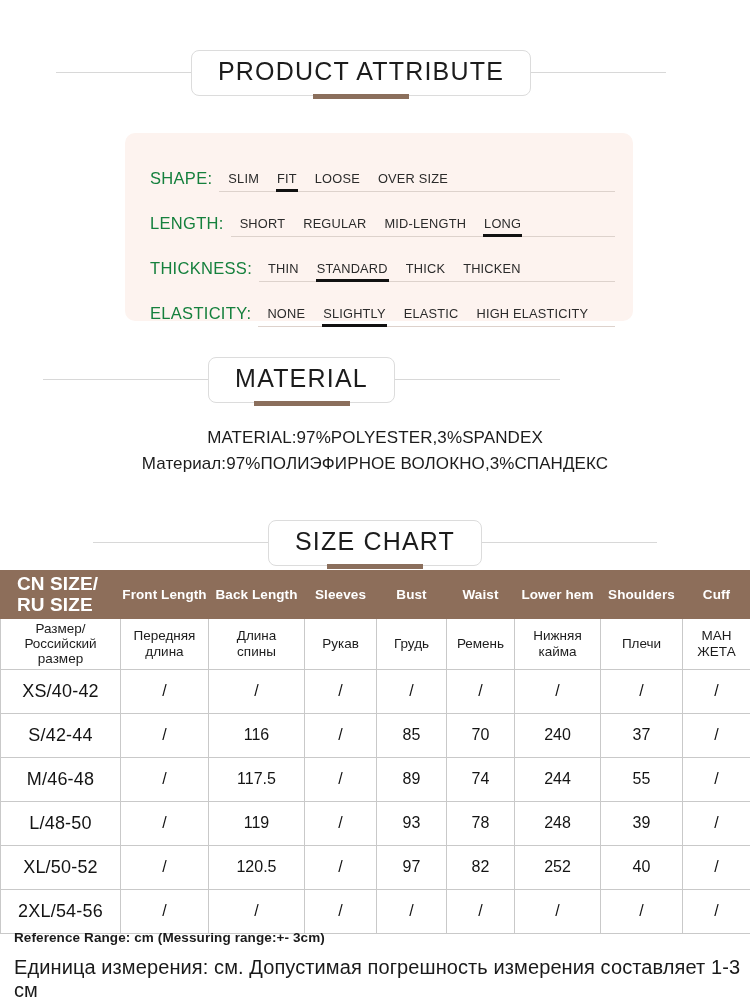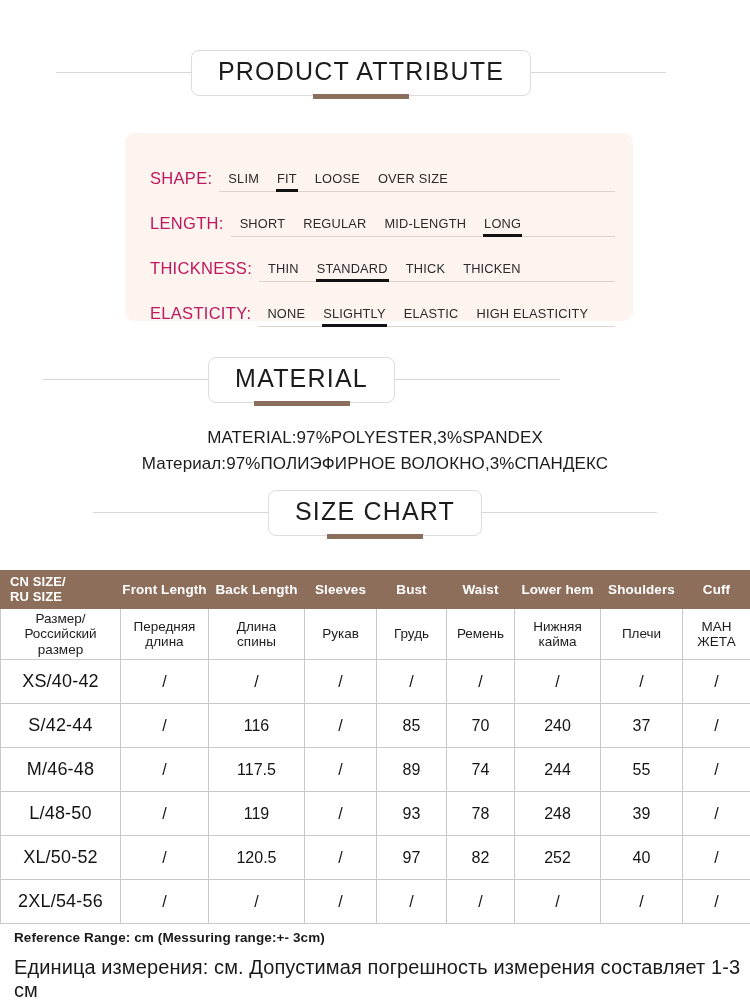--- a/index.html
+++ b/index.html
@@ -77,21 +77,21 @@
     padding: 14px 18px 10px 18px;
   }
   .attr-row {
     display: flex;
     align-items: flex-end;
     height: 45px;
     padding-left: 7px;
   }
   .attr-label {
     font-size: 16.5px;
-    color: #be185d;
+    color: #15803d;
     letter-spacing: 0.3px;
     white-space: nowrap;
     padding-bottom: 4px;
     flex: 0 0 auto;
   }
   .attr-options {
     position: relative;
     flex: 1 1 auto;
     display: flex;
     align-items: flex-end;
@@ -157,22 +157,22 @@
     font-size: 13.5px;
     font-weight: bold;
     height: 38px;
     border-color: #8d6e5a;
     letter-spacing: 0.1px;
     padding: 2px 1px;
     line-height: 1.12;
   }
   tr.head-en th.size-col {
     text-align: left;
-    padding-left: 9px;
-    font-size: 13px;
+    padding-left: 16px;
+    font-size: 19px;
   }
   tr.head-ru td {
     background: #ffffff;
     color: #1c1c1c;
     font-size: 13.5px;
     height: 47px;
     line-height: 1.14;
     padding: 2px 1px;
   }
   tr.data-row td {
@@ -212,21 +212,21 @@
     margin-bottom: 11px;
   }
   .foot-ru {
     font-size: 20px;
     color: #1a1a1a;
     letter-spacing: 0.1px;
   }
 
   .head-product { position: absolute; left: 0; top: 50px; width: 722px; }
   .head-material { position: absolute; left: 0; top: 357px; width: 603px; }
-  .head-sizechart { position: absolute; left: 0; top: 490px; width: 750px; }
+  .head-sizechart { position: absolute; left: 0; top: 520px; width: 750px; }
   .head-product .rule   { max-width: 135px; }
   .head-material .rule  { max-width: 165px; }
   .head-sizechart .rule { max-width: 175px; }
 </style>
 </head>
 <body>
 
 <div class="section-head head-product">
   <div class="rule left"></div>
   <div class="pill-wrap">

